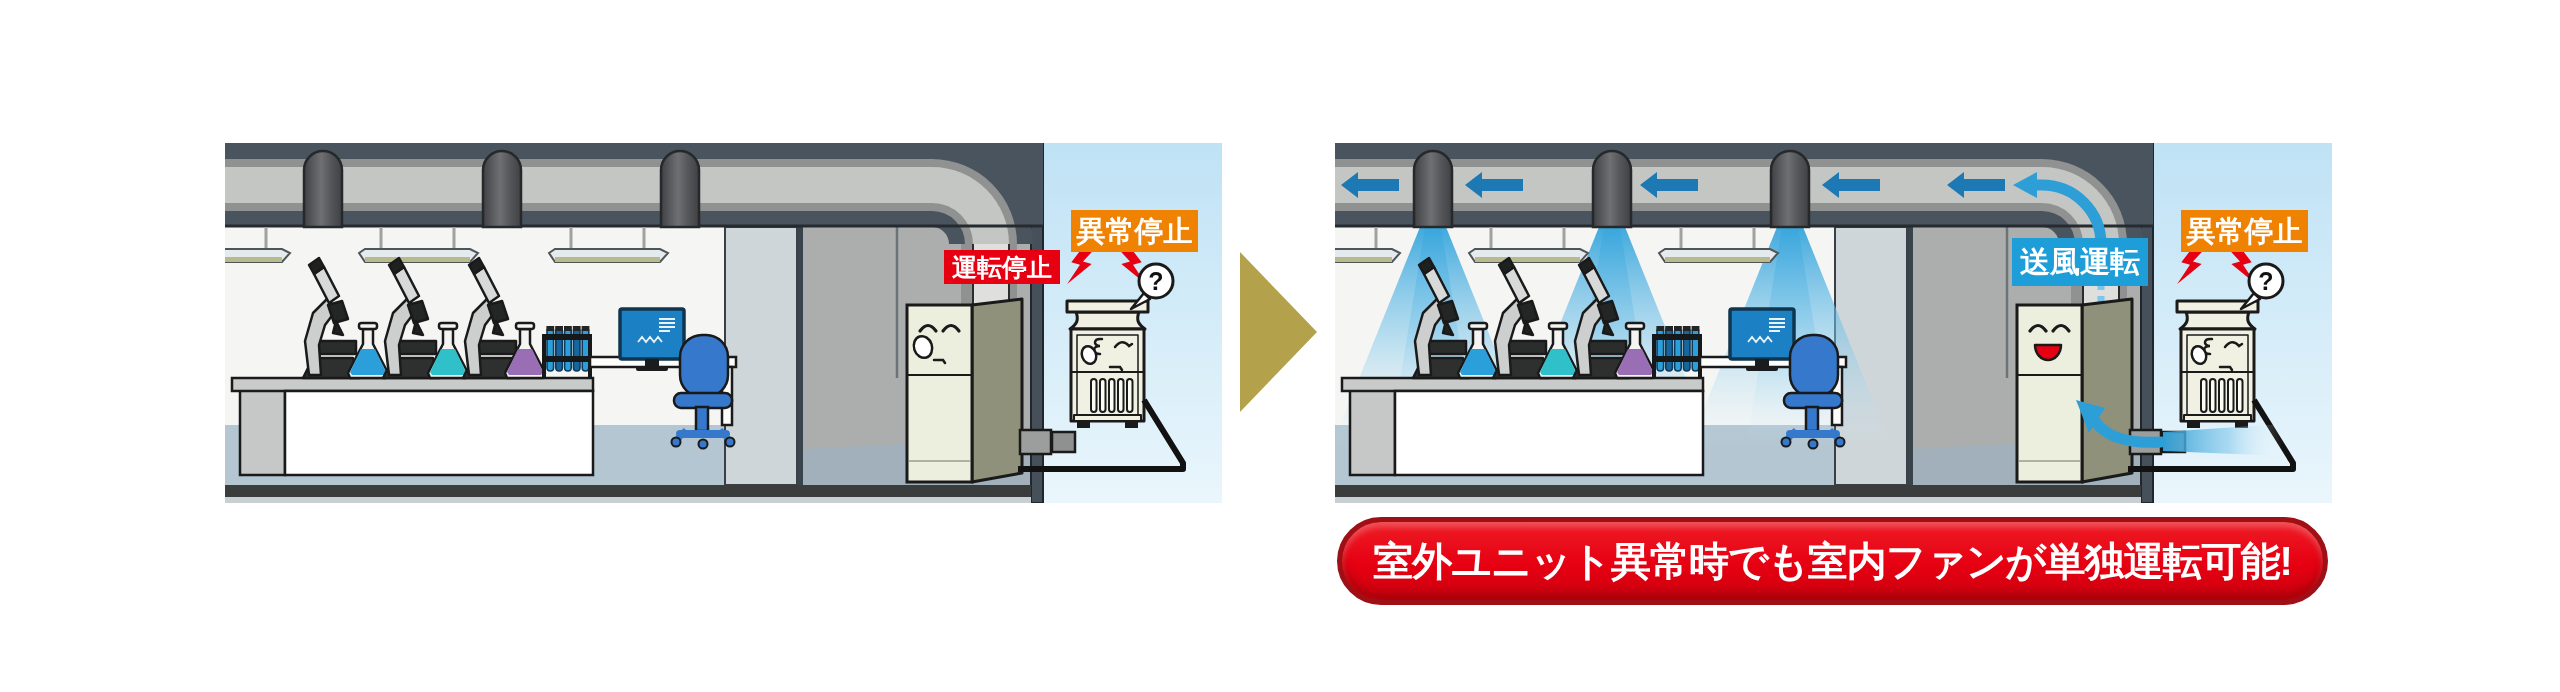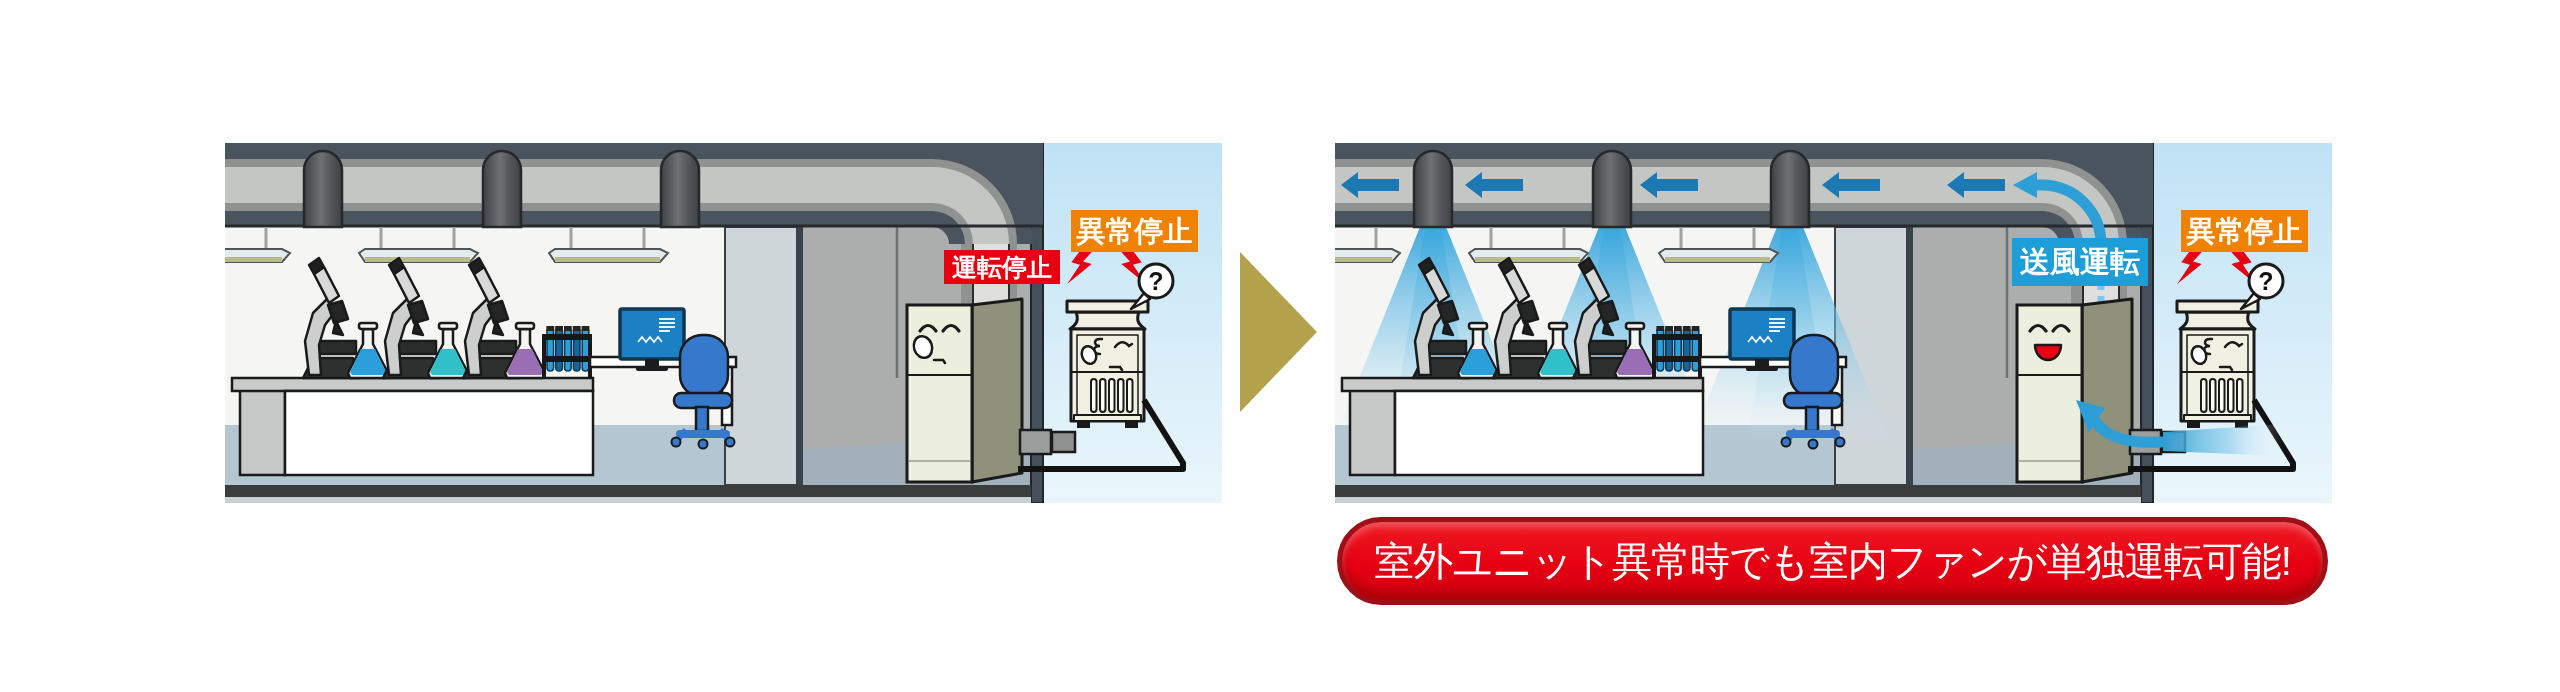--- a/index.html
+++ b/index.html
@@ -18,21 +18,21 @@
        justify-content:center;line-height:1;white-space:nowrap;}
   .tag-red{left:677px;top:107px;width:116px;height:34px;background:#E60012;font-size:25px;margin-left:42px;}
   .tag-orange{left:822px;top:67px;width:127px;height:42px;background:#EF8200;font-size:29px;margin-left:24px;}
   .tag-blue{left:677px;top:95px;width:136px;height:48px;background:#1E9ED9;font-size:30px;}
   .gold-arrow{position:absolute;left:1240px;top:252px;width:0;height:0;
               border-top:80px solid transparent;border-bottom:80px solid transparent;
               border-left:77px solid #B3A24B;}
   .banner{position:absolute;left:1337px;top:517px;width:991px;height:88px;box-sizing:border-box;
           background:linear-gradient(180deg,#EE1C25 0%,#E60012 55%,#CC000F 100%);
           border:5px solid #9F1016;border-radius:44px;display:flex;align-items:center;
-          justify-content:center;color:#ffffff;font-weight:normal;font-size:40px;
+          justify-content:center;color:#ffffff;font-weight:bold;font-size:40px;
           letter-spacing:-1px;white-space:nowrap;
           box-shadow:inset 0 5px 6px rgba(255,255,255,.25), inset 0 -7px 10px rgba(100,0,0,.35);}
 </style>
 </head>
 <body>
 
 <div id="canvas">
 
 
 

